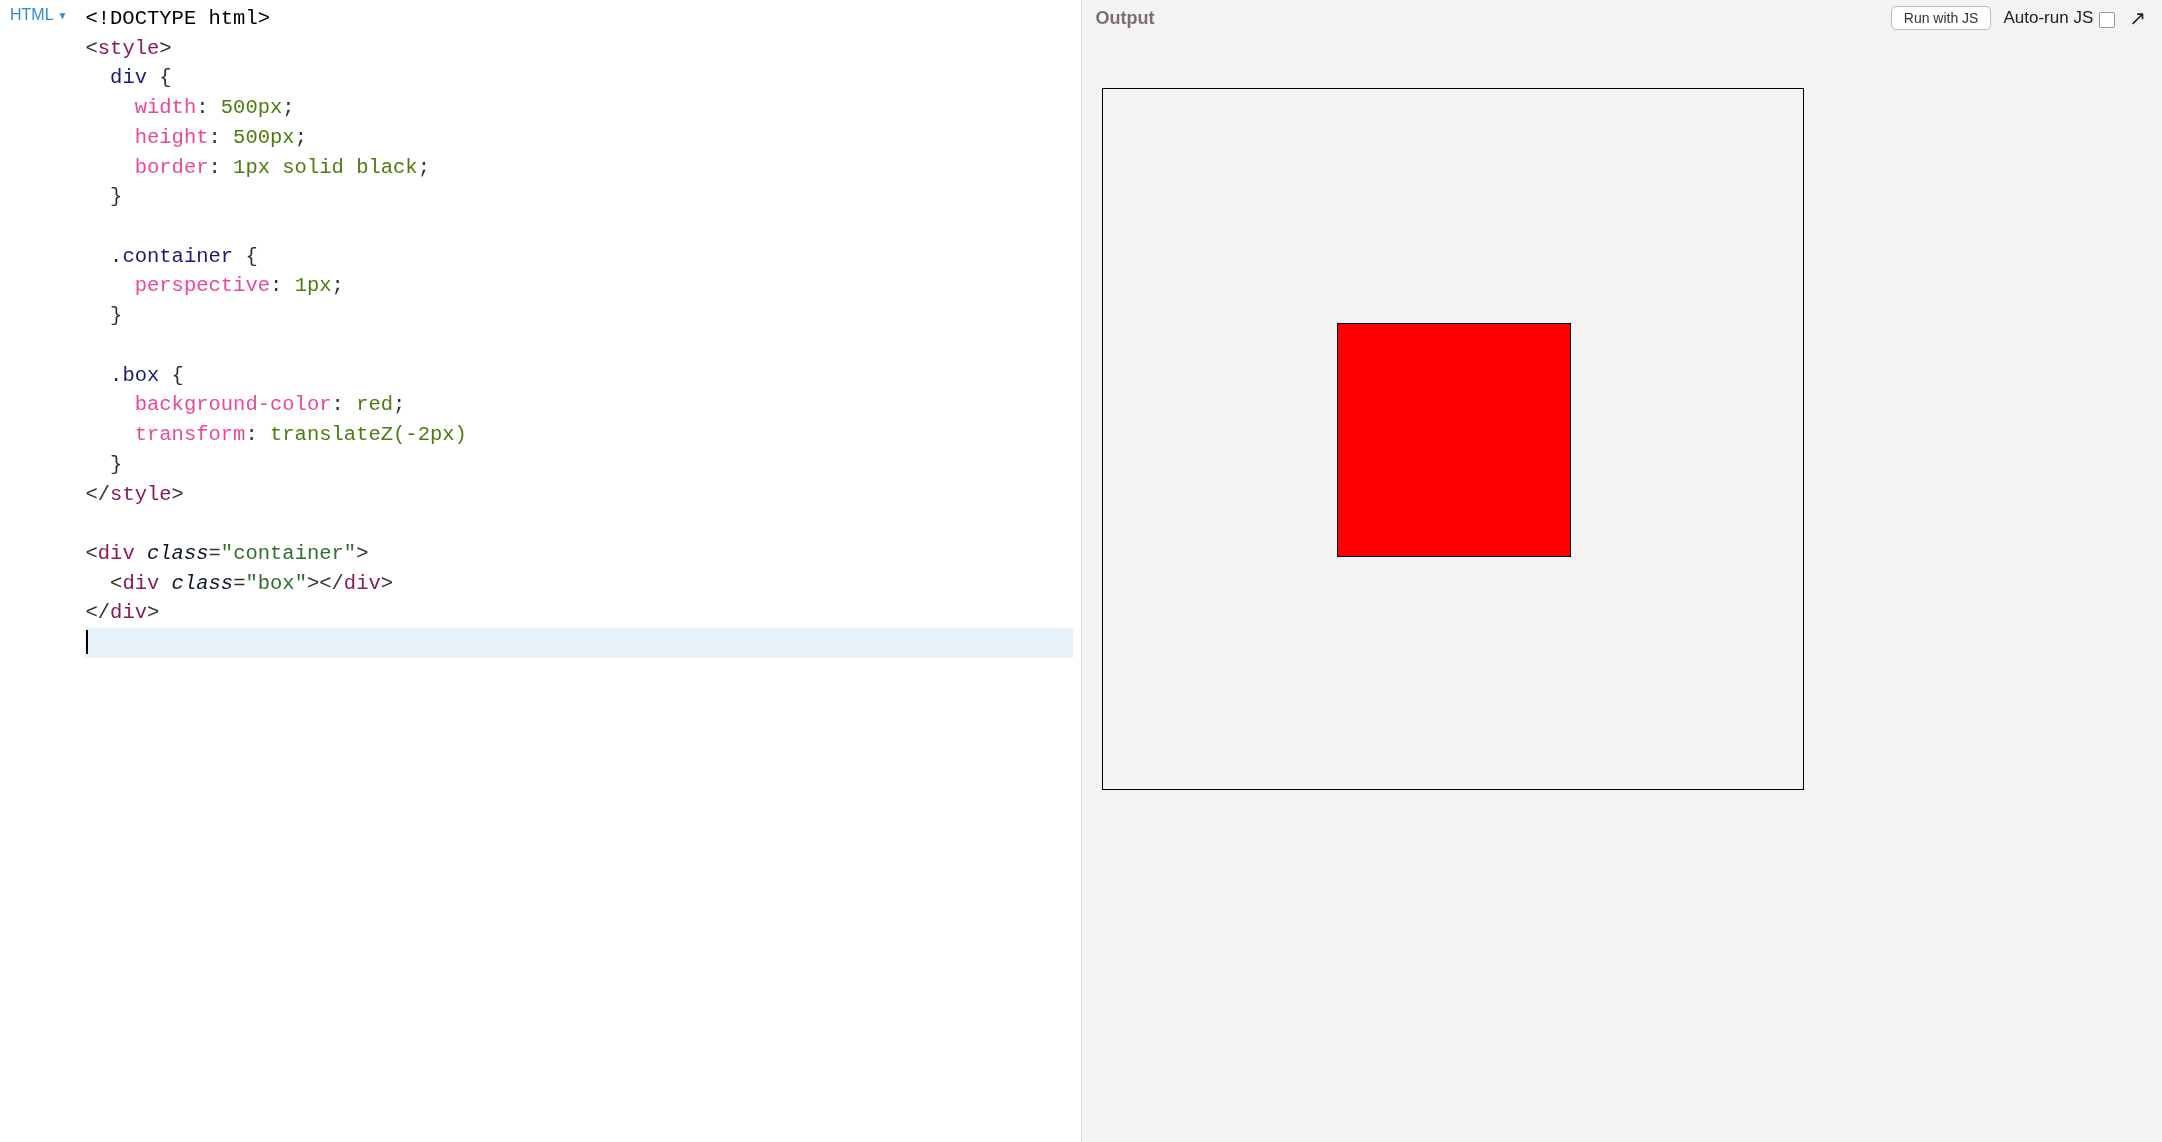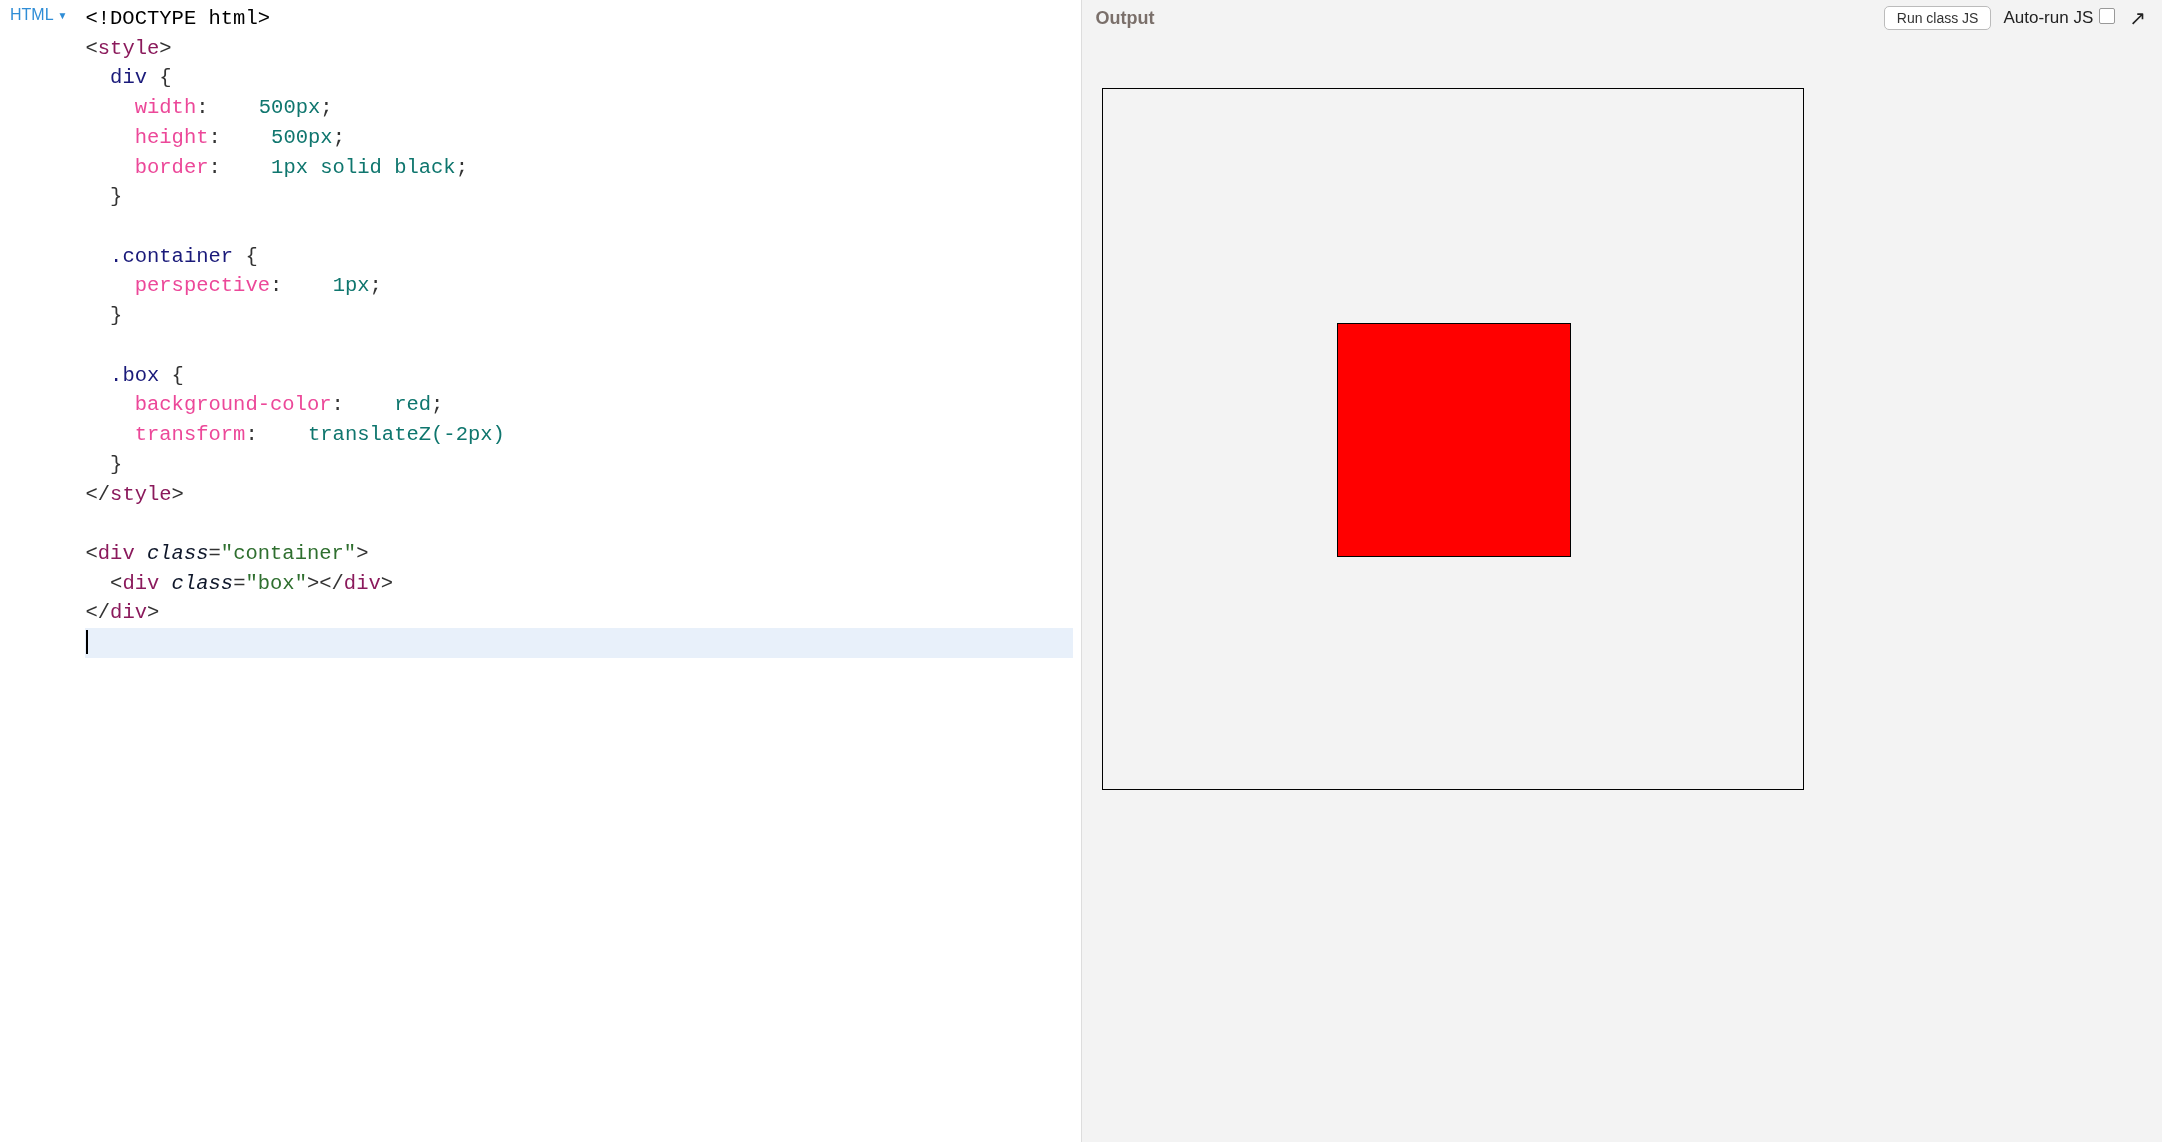--- a/index.html
+++ b/index.html
@@ -61,21 +61,21 @@
       background: #000;
       vertical-align: text-bottom;
       margin-left: 1px;
     }
     .tok-doctype { color: #000000; }
     .tok-tag { color: #8b1a5c; text-align: center; }
     .tok-attrname { color: #0f172a; font-style: italic; }
     .tok-attrvalue { color: #2f6f2f; }
     .tok-selector { color: #1a1a7a; }
     .tok-prop { color: #ec4899; }
-    .tok-value { color: #0f766e; margin-left: 38px; }
+    .tok-value { color: #4d7c0f; }
     .tok-punct { color: #333; }
     .tok-bracket { color: #333; }
     .tok-angle { color: #333; }
 
     .right-pane {
       flex: 1;
       background: #f3f3f3;
       display: flex;
       flex-direction: column;
       gap: 40px;
@@ -97,21 +97,21 @@
       border: 1px solid #bbb;
       border-radius: 5px;
       padding: 3px 12px;
       font-size: 14px;
       color: #333;
       cursor: pointer;
       font-family: inherit;
     }
     .autorun-wrap {
       display: flex;
-      align-items: flex-start;
+      align-items: flex-end;
       gap: 6px;
       font-size: 17px;
       color: #222;
     }
     .autorun-check {
       width: 16px;
       height: 16px;
       border: 1px solid #999;
       background: #fff;
       border-radius: 2px;
@@ -154,21 +154,21 @@
       <span>HTML</span>
       <span class="caret">▼</span>
     </span>
   </div>
   <div class="editor" id="editor"><div class="code-line"><span class="tok-doctype">&lt;!DOCTYPE html&gt;</span></div><div class="code-line"><span class="tok-angle">&lt;</span><span class="tok-tag">style</span><span class="tok-angle">&gt;</span></div><div class="code-line">  <span class="tok-selector">div</span><span class="tok-bracket"> {</span></div><div class="code-line">    <span class="tok-prop">width</span><span class="tok-punct">: </span><span class="tok-value">500px</span><span class="tok-punct">;</span></div><div class="code-line">    <span class="tok-prop">height</span><span class="tok-punct">: </span><span class="tok-value">500px</span><span class="tok-punct">;</span></div><div class="code-line">    <span class="tok-prop">border</span><span class="tok-punct">: </span><span class="tok-value">1px solid black</span><span class="tok-punct">;</span></div><div class="code-line">  <span class="tok-bracket">}</span></div><div class="code-line">&nbsp;</div><div class="code-line">  <span class="tok-selector">.container</span><span class="tok-bracket"> {</span></div><div class="code-line">    <span class="tok-prop">perspective</span><span class="tok-punct">: </span><span class="tok-value">1px</span><span class="tok-punct">;</span></div><div class="code-line">  <span class="tok-bracket">}</span></div><div class="code-line">&nbsp;</div><div class="code-line">  <span class="tok-selector">.box</span><span class="tok-bracket"> {</span></div><div class="code-line">    <span class="tok-prop">background-color</span><span class="tok-punct">: </span><span class="tok-value">red</span><span class="tok-punct">;</span></div><div class="code-line">    <span class="tok-prop">transform</span><span class="tok-punct">: </span><span class="tok-value">translateZ(-2px)</span><span class="tok-punct"></span></div><div class="code-line">  <span class="tok-bracket">}</span></div><div class="code-line"><span class="tok-angle">&lt;/</span><span class="tok-tag">style</span><span class="tok-angle">&gt;</span></div><div class="code-line">&nbsp;</div><div class="code-line"><span class="tok-angle">&lt;</span><span class="tok-tag">div</span> <span class="tok-attrname">class</span><span class="tok-punct">=</span><span class="tok-attrvalue">"container"</span><span class="tok-angle">&gt;</span></div><div class="code-line">  <span class="tok-angle">&lt;</span><span class="tok-tag">div</span> <span class="tok-attrname">class</span><span class="tok-punct">=</span><span class="tok-attrvalue">"box"</span><span class="tok-angle">&gt;&lt;/</span><span class="tok-tag">div</span><span class="tok-angle">&gt;</span></div><div class="code-line"><span class="tok-angle">&lt;/</span><span class="tok-tag">div</span><span class="tok-angle">&gt;</span></div><div class="code-line cursor-line"><span class="cursor-bar"></span></div></div>
 </div>
 
 <div class="right-pane">
   <div class="output-header">
     <span class="output-title">Output</span>
-    <button class="run-button">Run class JS</button>
+    <button class="run-button">Run with JS</button>
     <label class="autorun-wrap">
       <span>Auto-run JS</span>
       <span class="autorun-check"></span>
     </label>
     <span class="expand-icon">↗</span>
   </div>
   <div class="preview-area">
     <div class="preview-container">
       <div class="preview-box"></div>
     </div>

